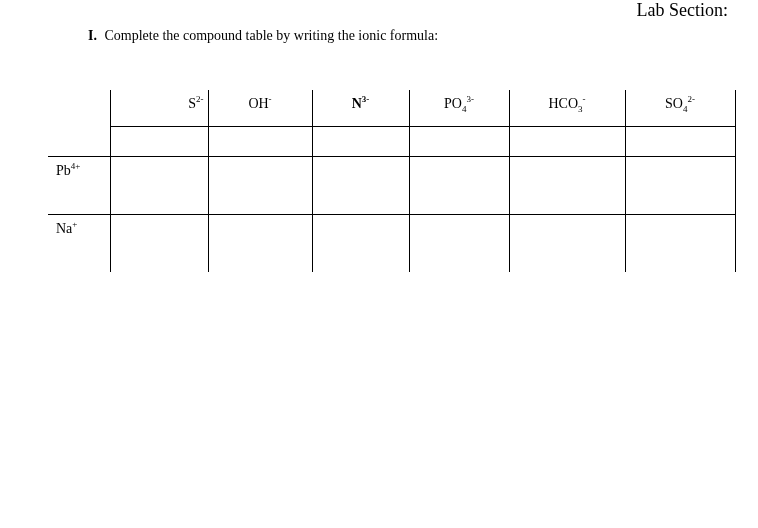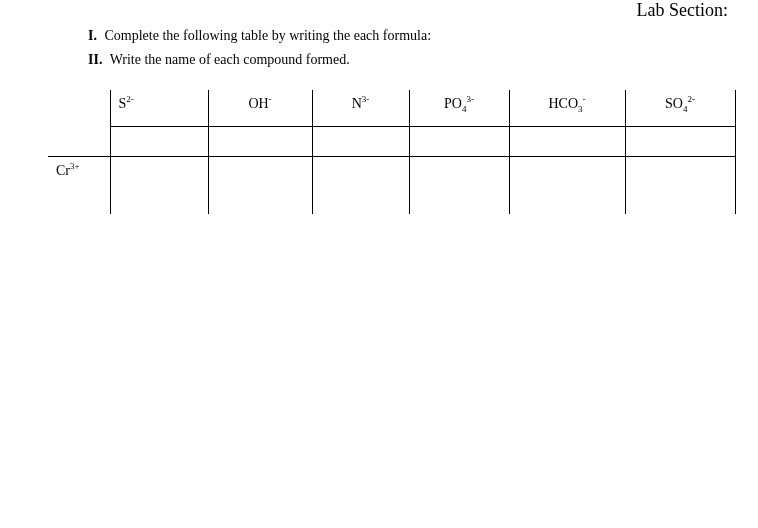--- a/index.html
+++ b/index.html
@@ -41,23 +41,23 @@
       border-collapse: collapse;
     }
     td {
       border: 1px solid #000;
       padding: 0;
       vertical-align: top;
       height: 58px;
     }
     
     td.col-rowh { width: 62px; }
-    td.col1 { width: 98px; }
+    td.col1 { width: 98px; text-align: right; }
     td.col2 { width: 104px; }
-    td.col3 { width: 97px; }
+    td.col3 { width: 97px; font-weight: bold; }
     td.col4 { width: 100px; margin-left: 8px; }
     td.col5 { width: 116px; }
     td.col6 { width: 110px; }
     
     tr.head td { height: 36px; }
     
     tr.head td.col-rowh { border: none; }
     
     tr.head td { border-top: none; }
     tr.head td.col1 { border-left: 1px solid #000; }
@@ -83,25 +83,21 @@
     
   </style>
 </head>
 <body>
 
 <div class="lab-section">Lab Section:</div>
 
 <div class="instructions">
   <p>
     <b>I.</b>
-    <span>Complete the following table by writing the each formula:</span>
-  </p>
-  <p>
-    <b>II.</b>
-    <span>Write the name of each compound formed.</span>
+    <span>Complete the compound table by writing the ionic formula:</span>
   </p>
 </div>
 
 <div class="table-wrap">
   <table>
     <tbody>
         <tr class="head">
       <td class="col-rowh"></td>
       <td class="col1">
         <div class="lbl"><span>S</span><sup>2-</sup></div>
@@ -126,21 +122,32 @@
       <td class="col-rowh"></td>
           <td class="col1"></td>
           <td class="col2"></td>
           <td class="col3"></td>
           <td class="col4"></td>
           <td class="col5"></td>
           <td class="col6"></td>
     </tr>
     <tr>
       <td class="col-rowh">
-        <div class="lbl"><span>Cr</span><sup>3+</sup></div>
+        <div class="lbl"><span>Pb</span><sup>4+</sup></div>
+      </td>
+      <td class="col1"></td>
+      <td class="col2"></td>
+      <td class="col3"></td>
+      <td class="col4"></td>
+      <td class="col5"></td>
+      <td class="col6"></td>
+    </tr>
+    <tr>
+      <td class="col-rowh">
+        <div class="lbl"><span>Na</span><sup>+</sup></div>
       </td>
       <td class="col1"></td>
       <td class="col2"></td>
       <td class="col3"></td>
       <td class="col4"></td>
       <td class="col5"></td>
       <td class="col6"></td>
     </tr>
   </tbody>
     </table>

